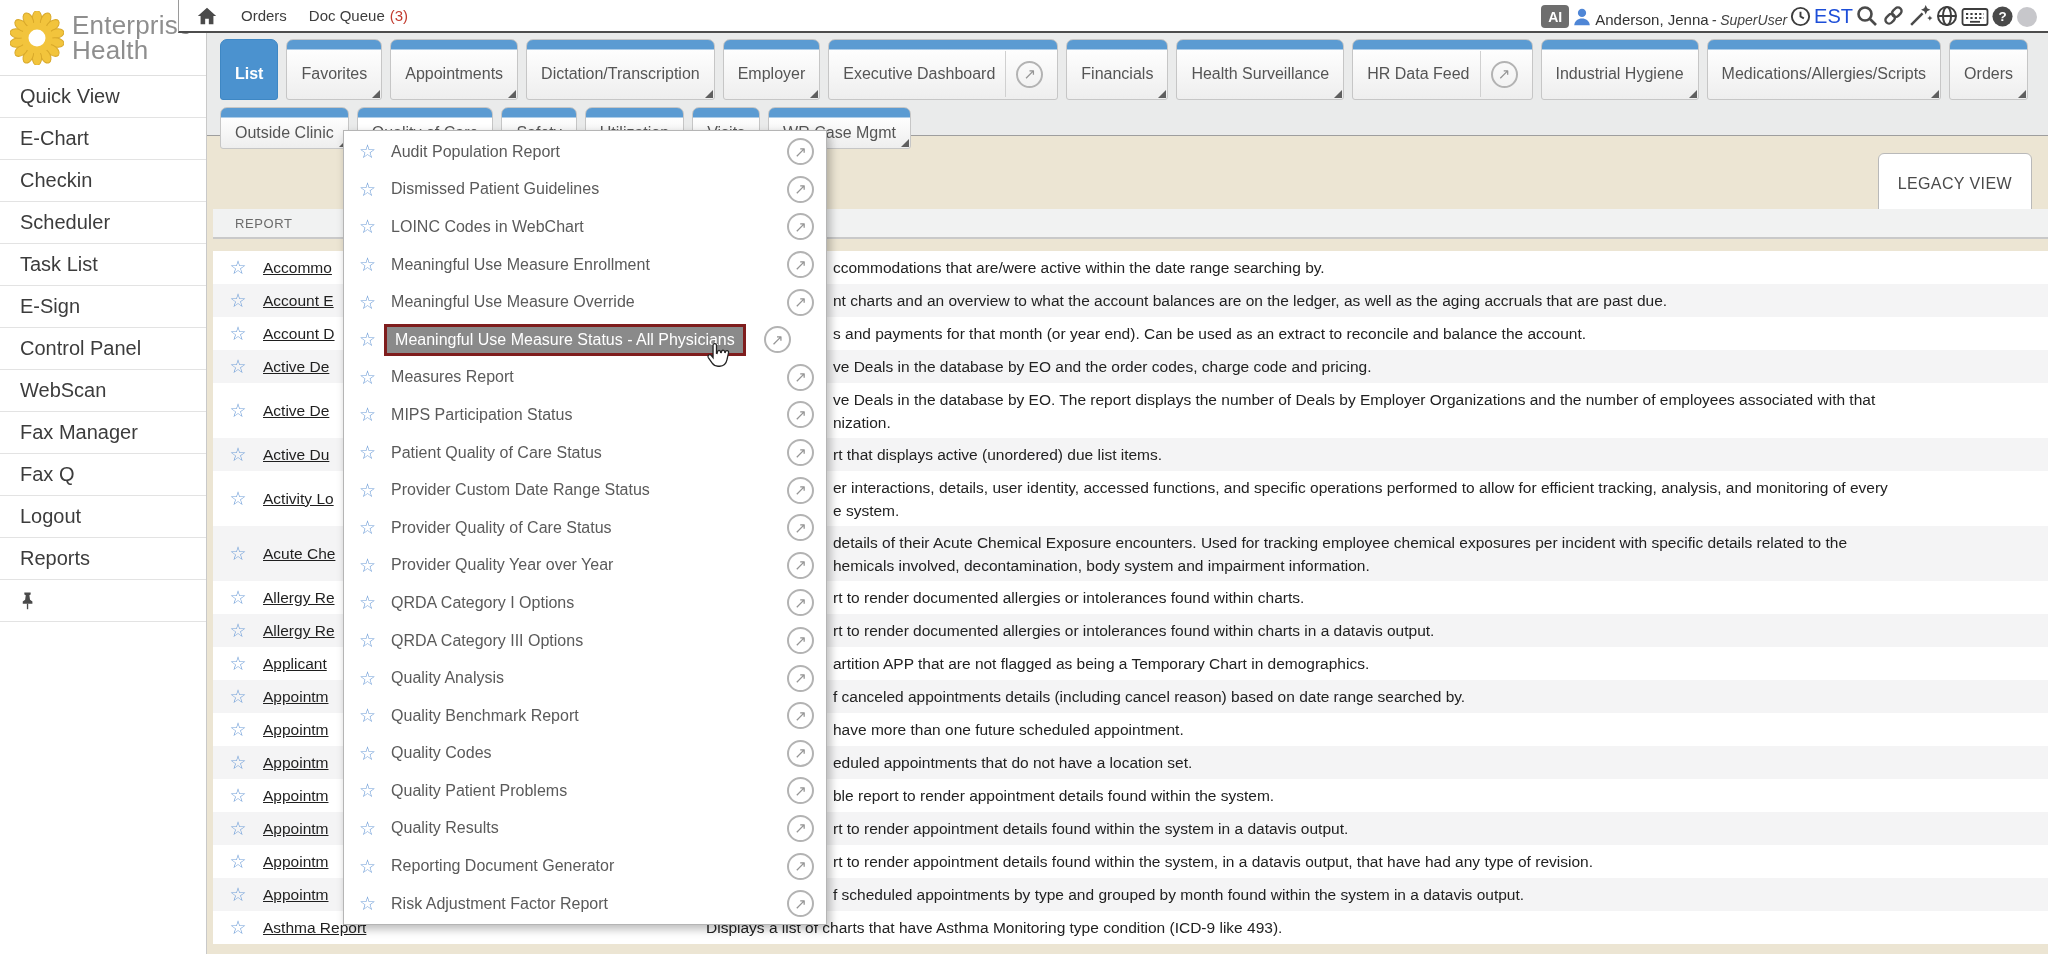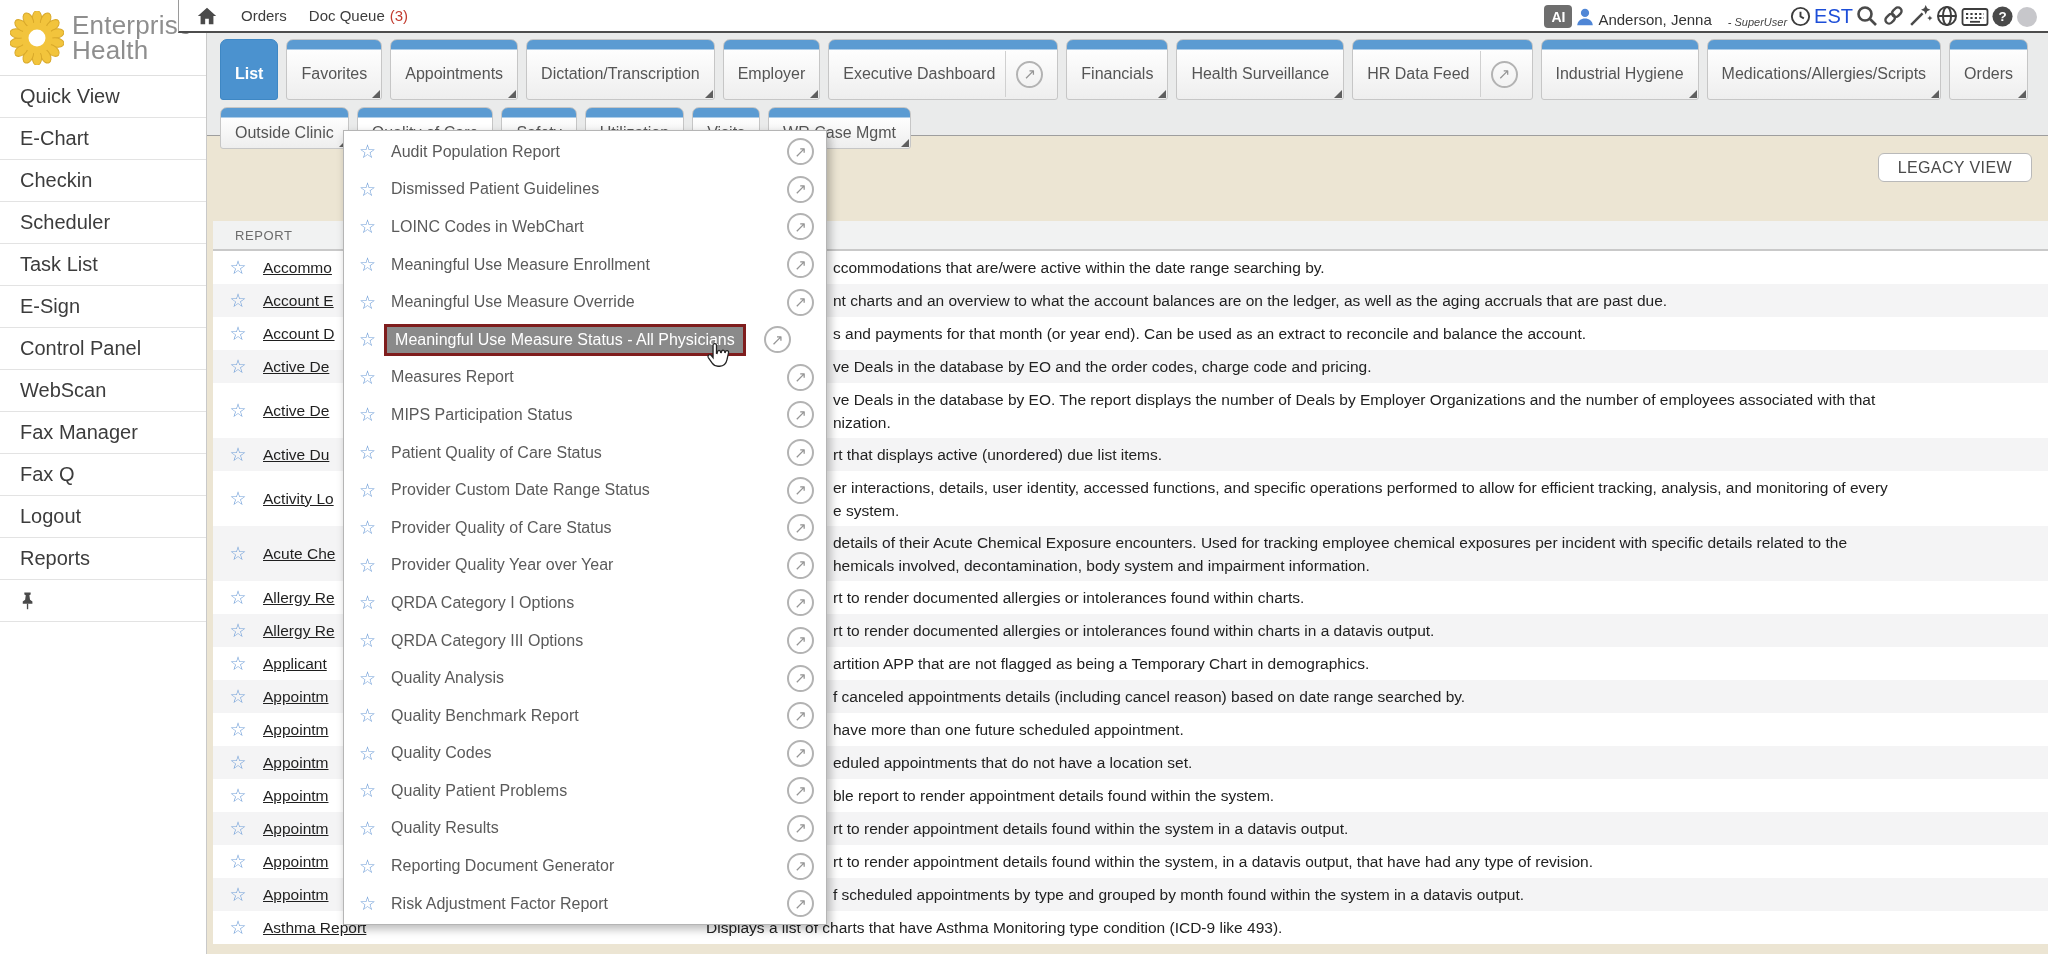--- a/index.html
+++ b/index.html
@@ -15,21 +15,21 @@
     background:#fff; border-bottom:2px solid #4d4d4d; border-left:1px solid #9a9a9a;
     display:flex; align-items:center; padding:0 10px 0 16px; gap:20px; z-index:6;
   }
   #topbar .nav-left { display:flex; align-items:center; gap:22px; font-size:15px; color:#3d3d3d; }
   #topbar .nav-link { cursor:pointer; }
   .dq-count { color:#c23b2f; margin-left:5px; }
   #topbar .nav-right { margin-left:auto; display:flex; align-items:flex-end; gap:2px; }
   .ai-badge { width:28px; height:23px; background:#6e6e6e; border-radius:4px; color:#fff;
     font-weight:bold; font-size:14px; display:flex; align-items:center; justify-content:center; }
   .user-name { font-size:15px; color:#333; }
-  .user-role { font-size:11px; color:#444; font-style:italic; margin-left:14px; }
+  .user-role { font-size:14px; color:#444; font-style:italic; margin-left:1px; }
   .tz { font-size:20px; color:#1d4ed8; }
   .tb-icon { display:flex; align-items:center; justify-content:center; cursor:pointer; }
 
   
   #sidebar { position:absolute; left:0; top:0; width:207px; height:954px; background:#fff;
     border-right:1px solid #c9c9c9; z-index:5; }
   #logo { height:75px; display:flex; align-items:center; gap:8px; padding-left:10px; }
   #logo .logo-text { font-size:26px; line-height:25px; color:#8e8e8e; letter-spacing:0.2px; }
   #side-menu { border-top:1px solid #e0e0e0; }
   .side-item { height:42px; line-height:41px; padding-left:20px; font-size:20px; color:#3c3c3c;
@@ -53,25 +53,25 @@
   .tab .fold { position:absolute; right:1px; bottom:1px; width:0; height:0;
     border-left:8px solid transparent; border-bottom:8px solid #5f5f5f; }
   .tab .ext-sep { align-self:stretch; border-left:1px solid #d0d0d0; margin:2px 0 2px 10px; }
   .ext-circle { width:27px; height:27px; border:2px solid #b3b3b3; border-radius:50%;
     color:#959595; font-size:15px; display:flex; align-items:center; justify-content:center;
     flex:0 0 auto; margin-left:10px; font-weight:normal; }
 
   
   #content { position:absolute; left:207px; right:0; top:135px; bottom:0;
     background:#ece5d3; border-top:1px solid #9e9e9e; }
-  #legacy-btn { position:absolute; top:17px; right:16px; height:29px; padding:0 19px;
+  #legacy-btn { position:absolute; top:17px; right:16px; height:62px; padding:0 19px;
     background:#fff; border:1px solid #b9b9b9; border-radius:6px; font-size:16px; color:#4a4a4a;
     letter-spacing:0.4px; display:flex; align-items:center; cursor:pointer;
     font-family:"Liberation Sans", sans-serif; }
-  #table-header { position:absolute; top:85px; left:6px; right:0; height:30px; background:#f1f2f2;
+  #table-header { position:absolute; top:73px; left:6px; right:0; height:30px; background:#f1f2f2;
     border-bottom:2px solid #c9c9c9; font-size:13px; color:#6b6b6b; letter-spacing:0.6px;
     line-height:29px; padding-left:22px; }
   #table-body { position:absolute; top:115px; left:6px; right:0; }
   .trow { display:flex; align-items:center; min-height:33px; background:#fff; font-size:15.5px; color:#222; }
   .trow.alt { background:#f4f4f5; }
   .trow.tall { min-height:55px; }
   .cell-star { flex:0 0 50px; text-align:center; color:#6f9ed8; font-size:19px; cursor:pointer; }
   .cell-name { flex:0 0 443px; white-space:nowrap; overflow:hidden; }
   .cell-name a { color:#1f1f1f; text-decoration:underline; cursor:pointer; }
   .cell-desc { flex:1; line-height:23px; padding-right:12px; }

